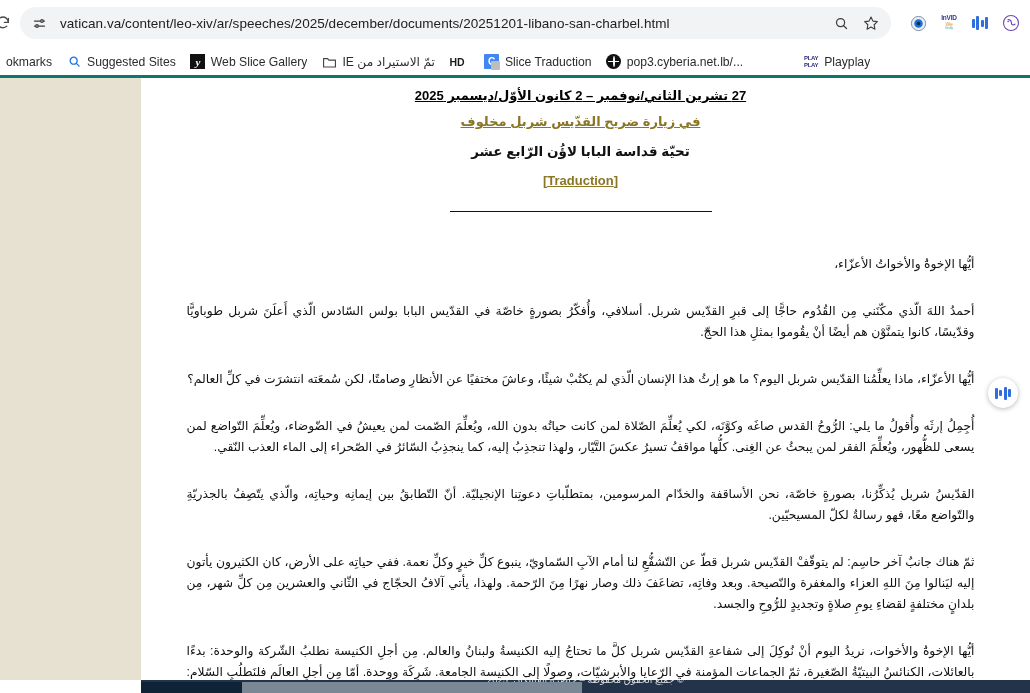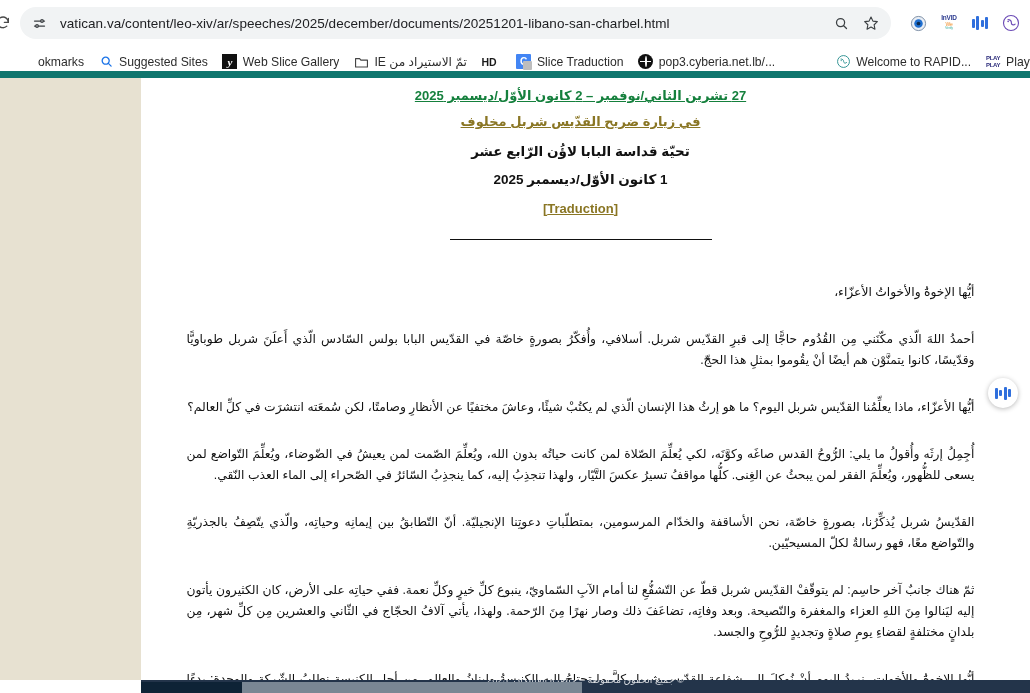--- a/index.html
+++ b/index.html
@@ -14,21 +14,21 @@
     font-family: "Liberation Sans", "DejaVu Sans", sans-serif;
   }
 
   
   .browser-chrome {
     direction: ltr;
     background: #ffffff;
     width: 1030px;
     height: 78px;
     position: relative;
-    border-bottom: 7px solid #0f766e;
+    border-bottom: 3px solid #0f766e;
   }
 
   .toolbar-row {
     height: 46px;
     display: flex;
     align-items: center;
     padding: 0 8px 0 0;
     position: relative;
   }
 
@@ -236,21 +236,21 @@
     margin: 0 auto;
     padding-top: 5px;
     color: #111;
   }
 
   .ctr { text-align: center; }
 
   .hdr-date {
     font-size: 13px;
     font-weight: bold;
-    color: #15803d;
+    color: #000000;
     text-decoration: underline;
     padding-top: 3px;
     line-height: 20px;
   }
 
   .hdr-greet {
     font-size: 13.5px;
     font-weight: bold;
     color: #111;
     line-height: 25px;
@@ -452,21 +452,21 @@
           <path d="M8 7.5c2.5 0 4.5 1.8 4.5 4.2 0 1.6 1.1 2.8 2.6 2.8 1 0 1.8-.4 2.4-1" stroke-linecap="round"></path>
           <circle cx="8.2" cy="10" r="1.1" fill="#6c4bb6" stroke="none"></circle>
         </svg>
       </div>
 
     </div>
   </div>
 
   <div class="bookmarks-row">
 
-    <div class="bm-item" style="padding-left:2px;margin-left:32px;">
+    <div class="bm-item" style="padding-left:2px;">
       <span class="bm-label">okmarks</span>
     </div>
 
     <div class="bm-item">
       <span class="bm-ico">
         <svg width="13" height="13" viewBox="0 0 24 24" fill="none" stroke="#1a73e8" stroke-width="2.4" stroke-linecap="round">
           <circle cx="10.5" cy="10.5" r="6.5"></circle>
             <line x1="15.5" y1="15.5" x2="20.5" y2="20.5"></line>
         </svg>
       </span>
@@ -505,30 +505,20 @@
 
     <div class="bm-item">
       <span class="bm-ico">
         <span class="fav-globe"></span>
       </span>
       <span class="bm-label">pop3.cyberia.net.lb/...</span>
     </div>
 
     <div class="bm-gap"></div>
 
-    <div class="bm-item">
-      <span class="bm-ico">
-        <svg width="15" height="15" viewBox="0 0 24 24" fill="none" stroke="#2a8f8f" stroke-width="1.5">
-          <circle cx="12" cy="12" r="9.5"></circle>
-          <path d="M8 8c2.5 0 4.2 1.6 4.2 3.9 0 1.6 1.1 2.7 2.5 2.7 1 0 1.8-.4 2.3-1" stroke-linecap="round"></path>
-          <circle cx="8.3" cy="10.4" r="1" fill="#2a8f8f" stroke="none"></circle>
-        </svg>
-      </span>
-      <span class="bm-label">Welcome to RAPID...</span>
-    </div>
 
     <div class="bm-item">
       <span class="bm-ico">
         <span class="playplay-ico">
             <span>PLAY</span>
             <span>PLAY</span>
           </span>
       </span>
       <span class="bm-label">Playplay</span>
     </div>
@@ -543,21 +533,20 @@
   <div class="content">
     <div class="doc">
 
       <div class="ctr hdr-date">27 تشرين الثاني/نوفمبر – 2 كانون الأوّل/ديسمبر 2025</div>
 
       <div class="ctr hdr-link">في زيارة ضريح القدّيس شربل مخلوف</div>
 
       <div class="ctr hdr-greet">تحيّة قداسة البابا لاؤُن الرّابع عشر</div>
 
 
-      <div class="ctr hdr-date2">1 كانون الأوّل/ديسمبر 2025</div>
 
       <div class="ctr multimedia" dir="ltr">
         <span>[</span><span class="mm-word">Traduction</span><span>]</span>
       </div>
 
       <div class="rule-wrap">
         <div class="rule"></div>
       </div>
 
       <p class="body-para first rt">أيُّها الإخوةُ والأخواتُ الأعزّاء،</p>

